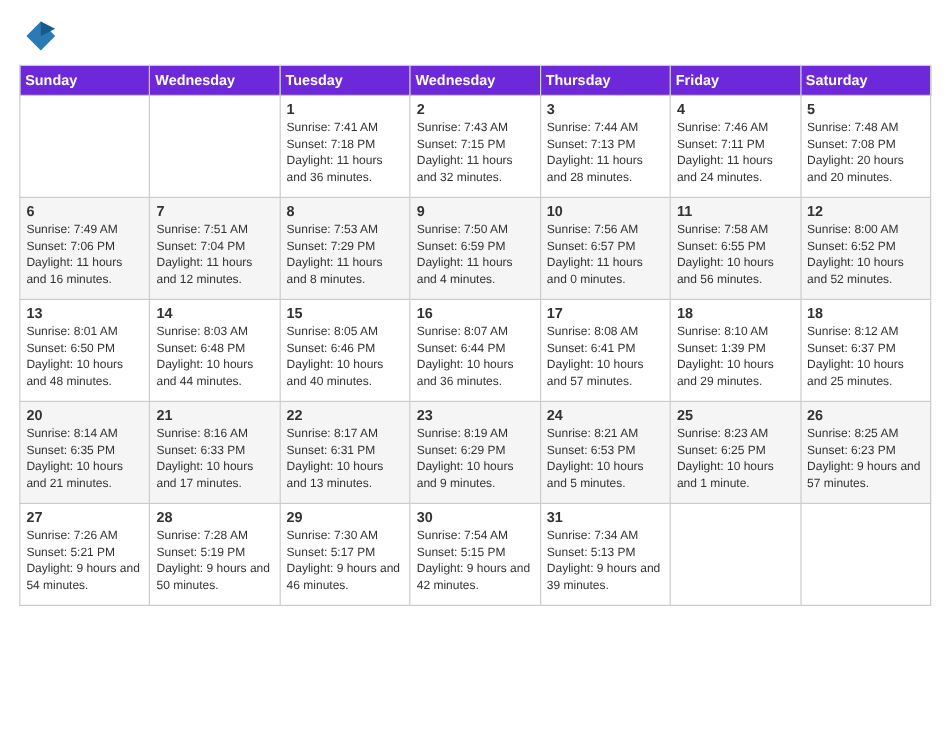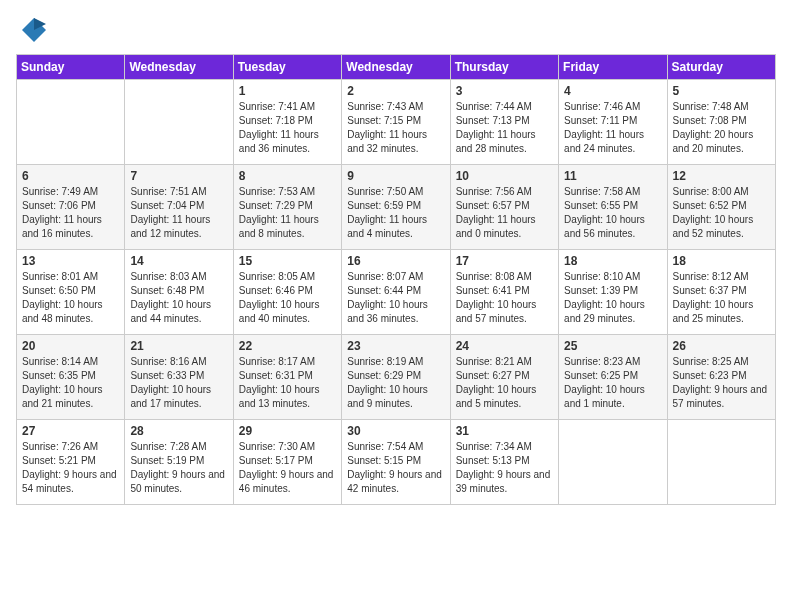--- a/index.html
+++ b/index.html
@@ -317,21 +317,21 @@
           <div class="day-info">
             <div>Sunrise: 8:19 AM</div>
             <div>Sunset: 6:29 PM</div>
             <div>Daylight: 10 hours and 9 minutes.</div>
           </div>
         </td>
         <td>
           <span class="day-num">24</span>
           <div class="day-info">
             <div>Sunrise: 8:21 AM</div>
-            <div>Sunset: 6:27 PM</div>
+            <div>Sunset: 6:53 PM</div>
             <div>Daylight: 10 hours and 5 minutes.</div>
           </div>
         </td>
         <td>
           <span class="day-num">25</span>
           <div class="day-info">
             <div>Sunrise: 8:23 AM</div>
             <div>Sunset: 6:25 PM</div>
             <div>Daylight: 10 hours and 1 minute.</div>
           </div>

